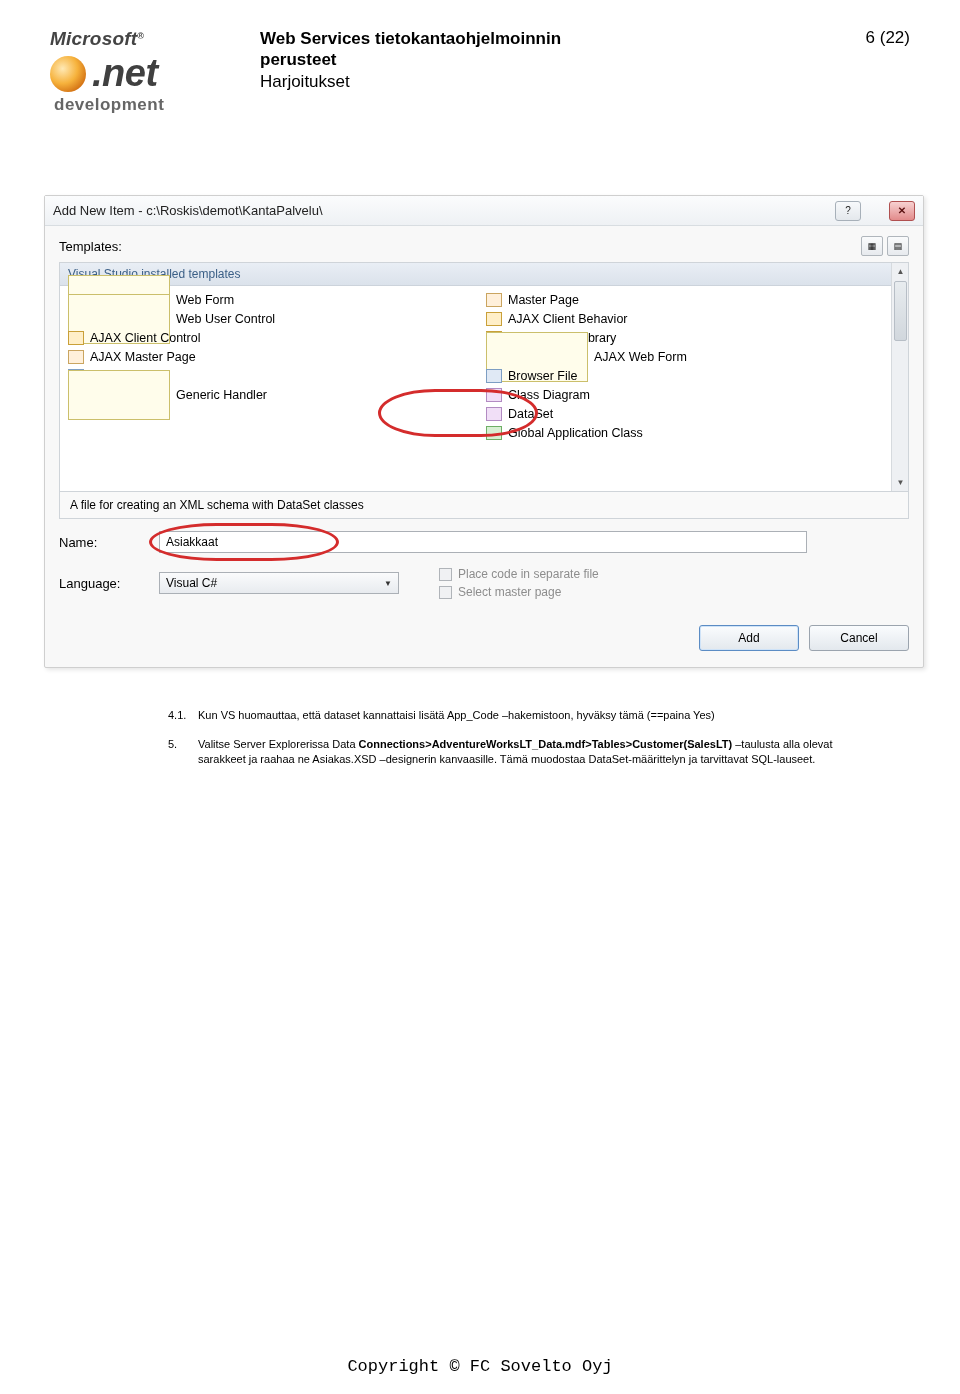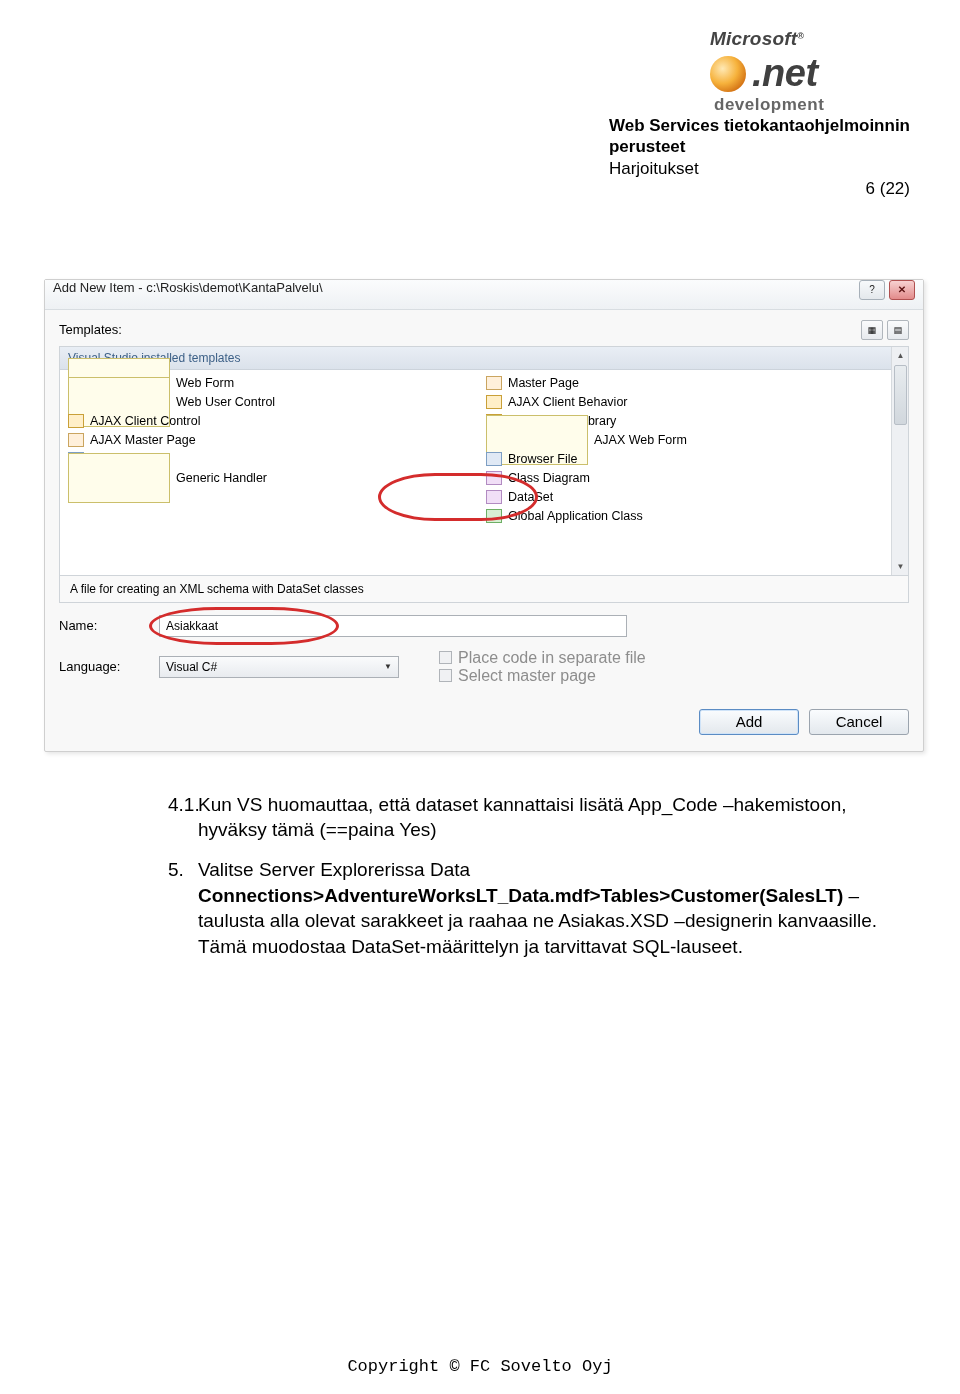--- a/index.html
+++ b/index.html
@@ -9,21 +9,21 @@
     width: 960px;
     height: 1394px;
     background: #fff;
     font-family: Arial, Helvetica, sans-serif;
     color: #000;
     position: relative;
   }
   .page { padding: 28px 50px 20px 50px; }
 
   
-  .header { display: flex; align-items: flex-end; flex-direction: column; }
+  .header { display: flex; align-items: flex-start; }
   .logo-block { width: 200px; }
   .ms-logo {
     font-family: Arial, sans-serif;
     font-weight: bold;
     font-style: italic;
     font-size: 19px;
     color: #444;
     letter-spacing: 0.2px;
   }
   .ms-logo sup { font-size: 9px; font-style: normal; position: relative; top: 1px; }
@@ -55,24 +55,25 @@
     border-radius: 2px;
     font-family: "Segoe UI", Tahoma, sans-serif;
     font-size: 13px;
     color: #000;
     box-shadow: 2px 2px 4px rgba(0,0,0,0.1);
   }
   .titlebar {
     height: 30px;
     background: linear-gradient(to bottom, #fbfcfd, #eef1f4);
     border-bottom: 1px solid #d8dde1;
-    display: flex; 
+    display: flex; align-items: center;
     padding: 0 8px;
     font-size: 13px;
     color: #222;
+    gap: 24px;
   }
   .titlebar .spacer { flex: 1; }
   .win-btn {
     width: 26px; height: 20px;
     border: 1px solid #a7b0b9;
     border-radius: 3px;
     margin-left: 4px;
     display: flex; align-items: center; justify-content: center;
     font-size: 10px;
     background: linear-gradient(to bottom,#f7f9fb,#e4e8ec);
@@ -143,52 +144,52 @@
     padding:6px 10px;
     font-size:12px;
   }
   .form-row { display:flex; align-items:center; margin-top:12px; position:relative;}
   .form-row .lbl { width:100px; font-size:13px; }
   .txt-input {
     height:22px; border:1px solid #abb0b6; background:#fff;
     padding:2px 6px; font-size:12px; font-family:inherit;
     flex:1;
   }
-  .txt-input.name { width:468px; flex:none; }
+  .txt-input.name { width:648px; flex:none; }
   .sel {
     width:240px; height:22px; border:1px solid #abb0b6;
     background:linear-gradient(to bottom,#fafbfc,#e8ebef);
     display:flex; align-items:center; padding:0 6px; font-size:12px;
     justify-content:space-between;
   }
   .sel .caret { font-size:8px; color:#333;}
-  .chk-col { margin-left:40px; color:#8d8d8d; font-size:16px;}
+  .chk-col { margin-left:40px; color:#8d8d8d; font-size:12px;}
   .chk-row { display:flex; align-items:center; height:18px;}
   .chk {
     width:13px; height:13px; border:1px solid #b0b4b9; background:#f0f1f3;
     margin-right:6px;
   }
   .circle.name { width:190px; height:38px; left:90px; top:-8px; }
 
   .btn-row { display:flex; justify-content:flex-end; gap:10px; margin-top:24px; margin-bottom:2px;}
   .btn {
     width:100px; height:26px;
     border:1px solid #9ba4ae; border-radius:3px;
     background:linear-gradient(to bottom,#fafcfe,#e3e8ed);
     display:flex; align-items:center; justify-content:center;
-    font-size:15px;
+    font-size:12px;
   }
   .btn.primary { border-color:#5b8cc4; box-shadow:0 0 0 1px #cfe3f8 inset; }
 
   
   .body-text {
     margin-top: 40px;
     margin-left: 118px;
     font-family: Arial, sans-serif;
-    font-size: 19px;
+    font-size: 11px;
     line-height: 1.35;
   }
   .li { display:flex; margin-bottom:14px; }
   .li .num { width:30px; flex:none; }
   .li .txt { flex:1; max-width:680px; }
   .bold { font-weight:bold; }
 
   .footer {
     position:absolute; bottom:18px; left:0; right:0;
     text-align:center; font-size:17px;font-family:Liberation Mono, monospace;

